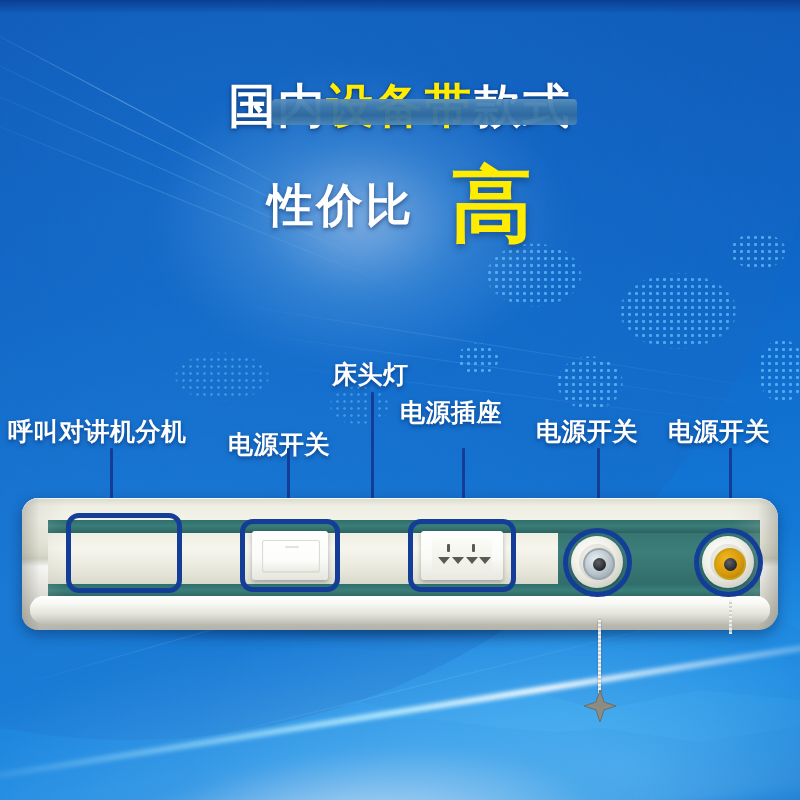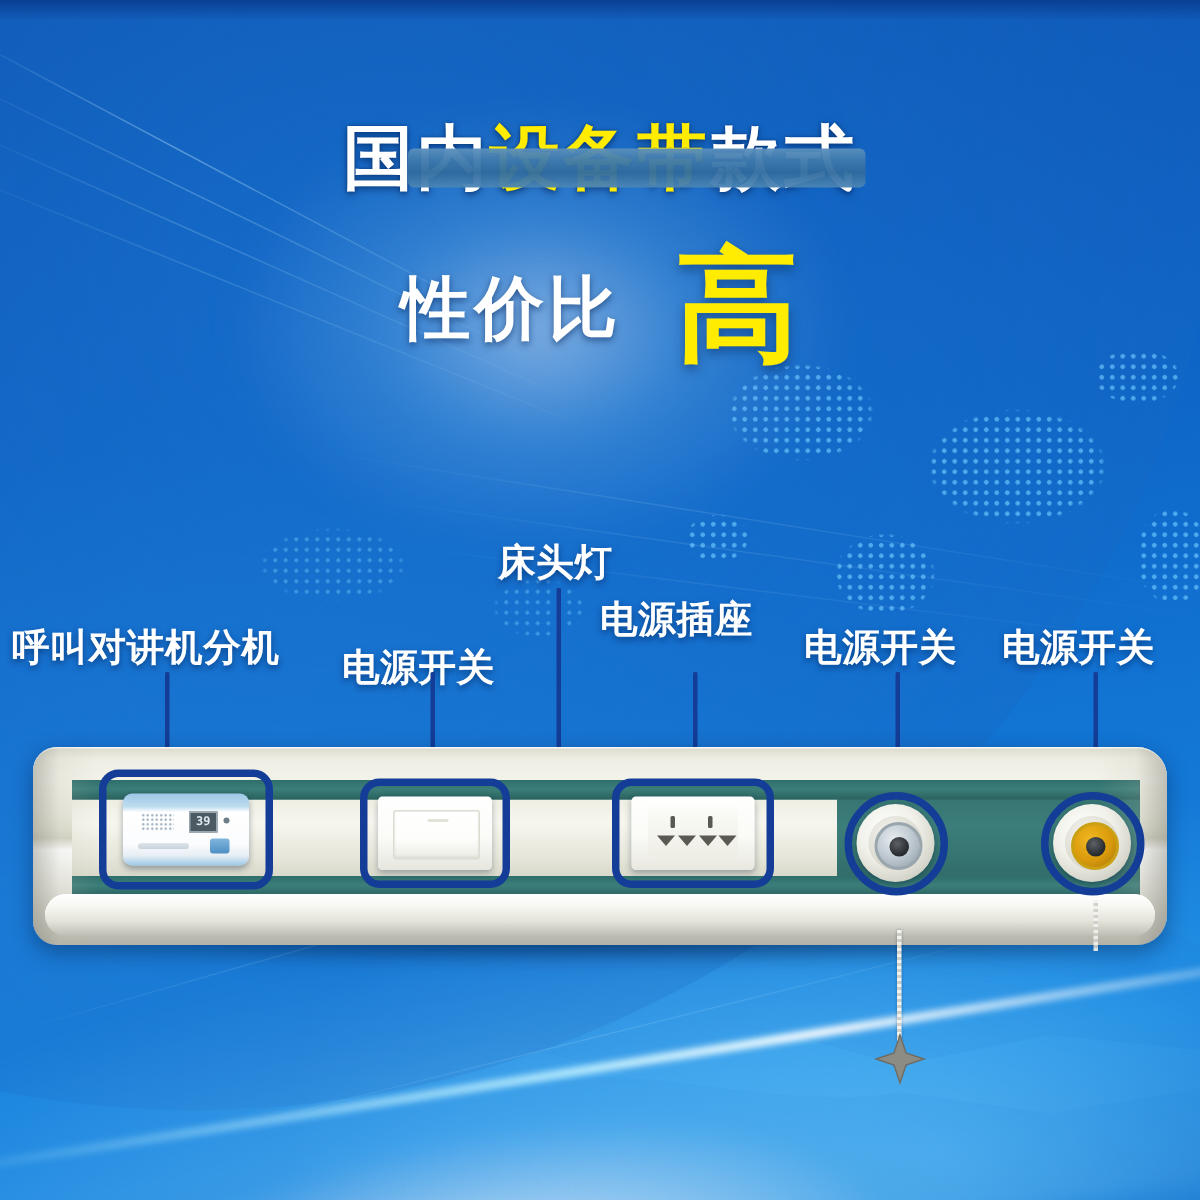--- a/index.html
+++ b/index.html
@@ -485,27 +485,20 @@
       <div class="cream-face"></div>
       <div class="stripe top"></div>
       <div class="stripe bot"></div>
       <div class="bar-left-cap"></div>
       <div class="bar-right-cap"></div>
     </div>
     <div class="bar-rail"></div>
   </div>
   <div class="rail-blue"></div>
 
-  <div class="intercom">
-    <div class="ic-speaker"></div>
-    <div class="ic-display">39</div>
-    <div class="ic-led"></div>
-    <div class="ic-btn"></div>
-    <div class="ic-slot"></div>
-  </div>
   <div class="hl-box" style="left:66px; top:513px; width:116px; height:80px;"></div>
 
   <div class="switch-plate">
     <div class="switch-rocker">
       <div class="switch-mark"></div>
     </div>
   </div>
   <div class="hl-box" style="left:240px; top:519px; width:100px; height:73px;"></div>
 
   <div class="socket-plate">

